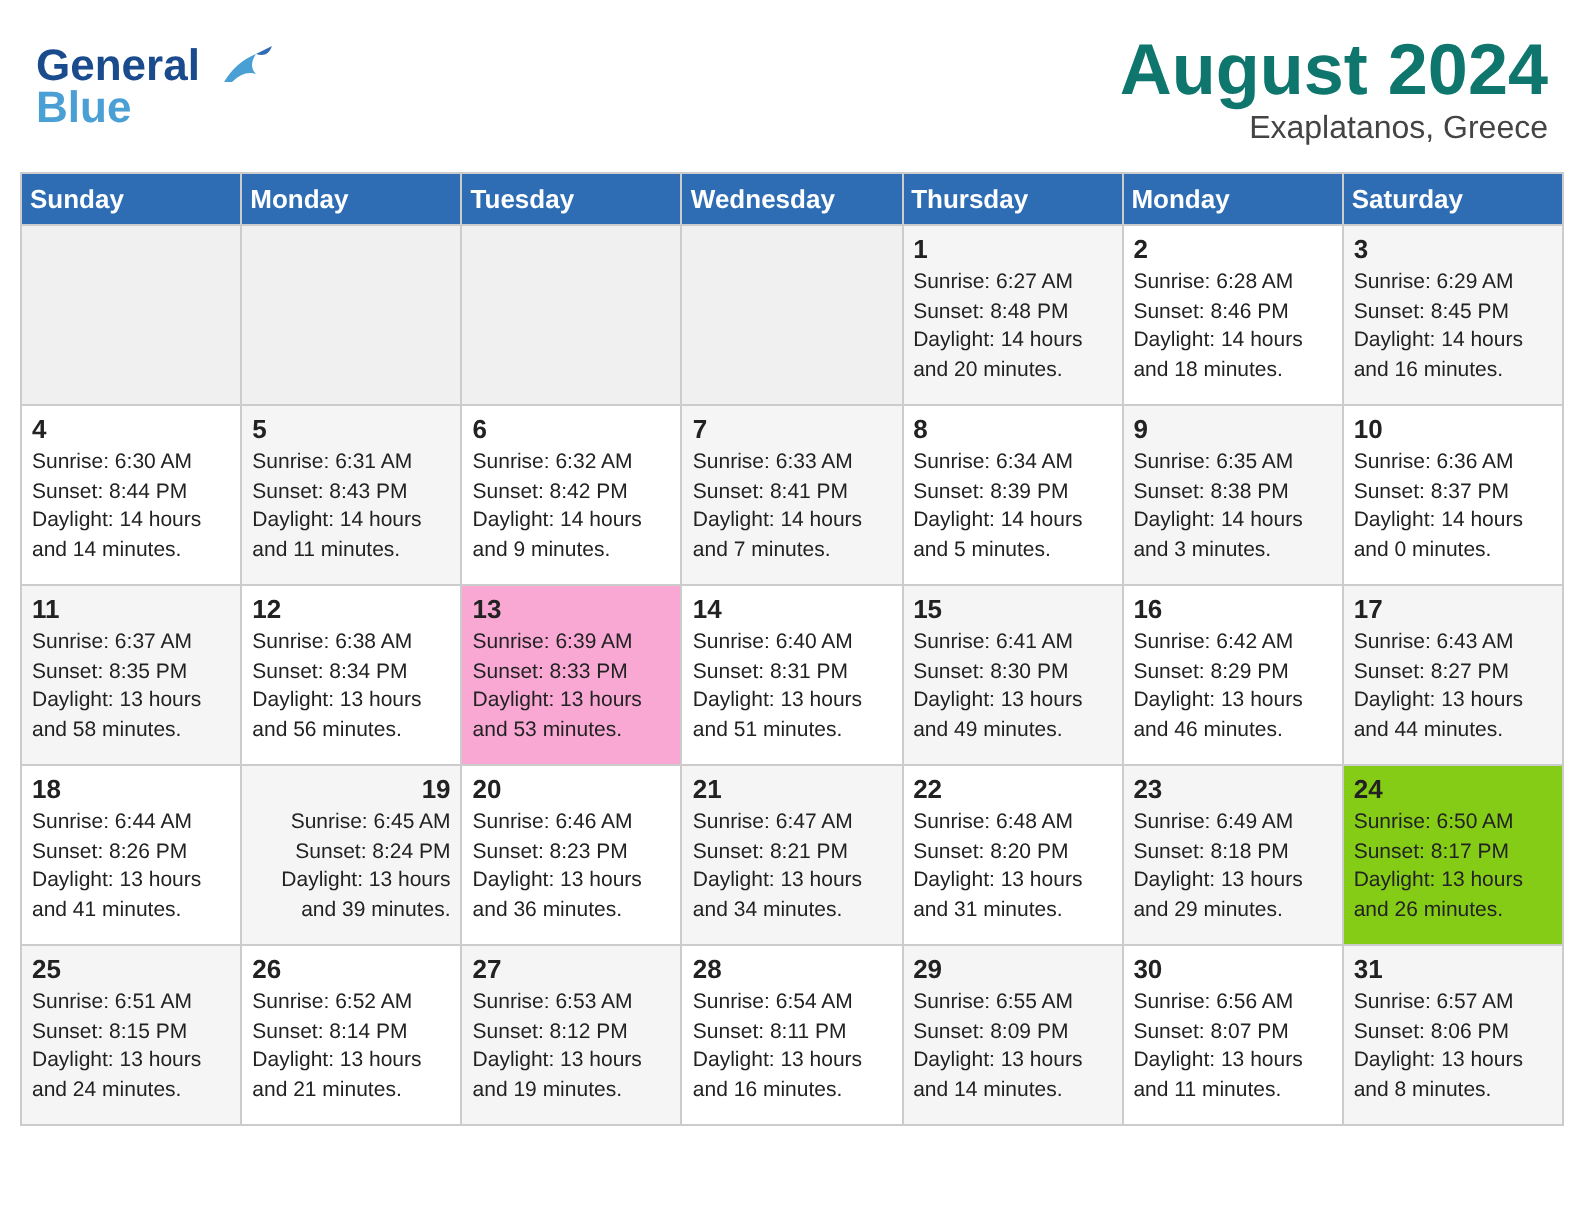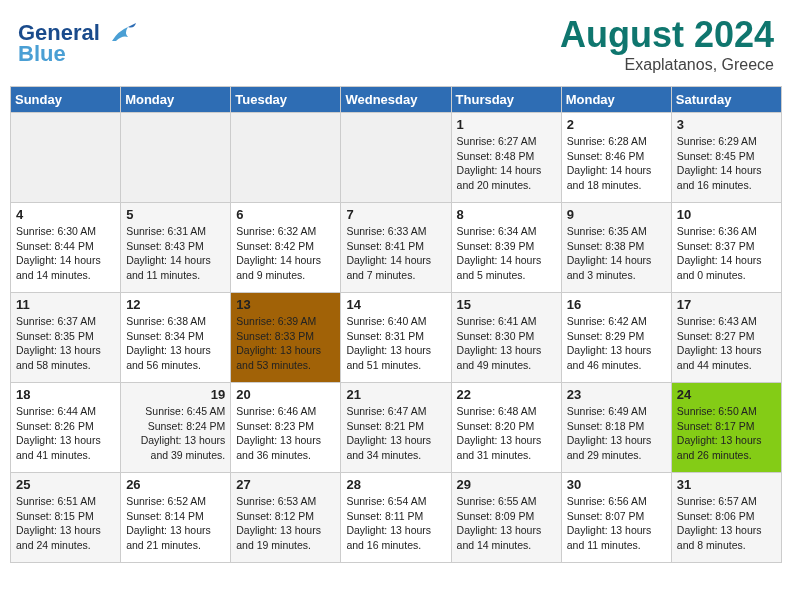--- a/index.html
+++ b/index.html
@@ -175,21 +175,21 @@
       </tr>
       <tr>
         <td style="background: rgb(245, 245, 245);">
           <span class="day-num">11</span>
           <div class="day-info">Sunrise: 6:37 AM<br>Sunset: 8:35 PM<br>Daylight: 13 hours<br>and 58 minutes.</div>
         </td>
         <td style="background: rgb(255, 255, 255);">
           <span class="day-num">12</span>
           <div class="day-info">Sunrise: 6:38 AM<br>Sunset: 8:34 PM<br>Daylight: 13 hours<br>and 56 minutes.</div>
         </td>
-        <td style="background: #a16207; margin-top: 28px;">
+        <td style="background: #f9a8d4; margin-top: 28px;">
           <span class="day-num">13</span>
           <div class="day-info">Sunrise: 6:39 AM<br>Sunset: 8:33 PM<br>Daylight: 13 hours<br>and 53 minutes.</div>
         </td>
         <td style="background: rgb(255, 255, 255);">
           <span class="day-num">14</span>
           <div class="day-info">Sunrise: 6:40 AM<br>Sunset: 8:31 PM<br>Daylight: 13 hours<br>and 51 minutes.</div>
         </td>
         <td style="background: rgb(245, 245, 245);">
           <span class="day-num">15</span>
           <div class="day-info">Sunrise: 6:41 AM<br>Sunset: 8:30 PM<br>Daylight: 13 hours<br>and 49 minutes.</div>

